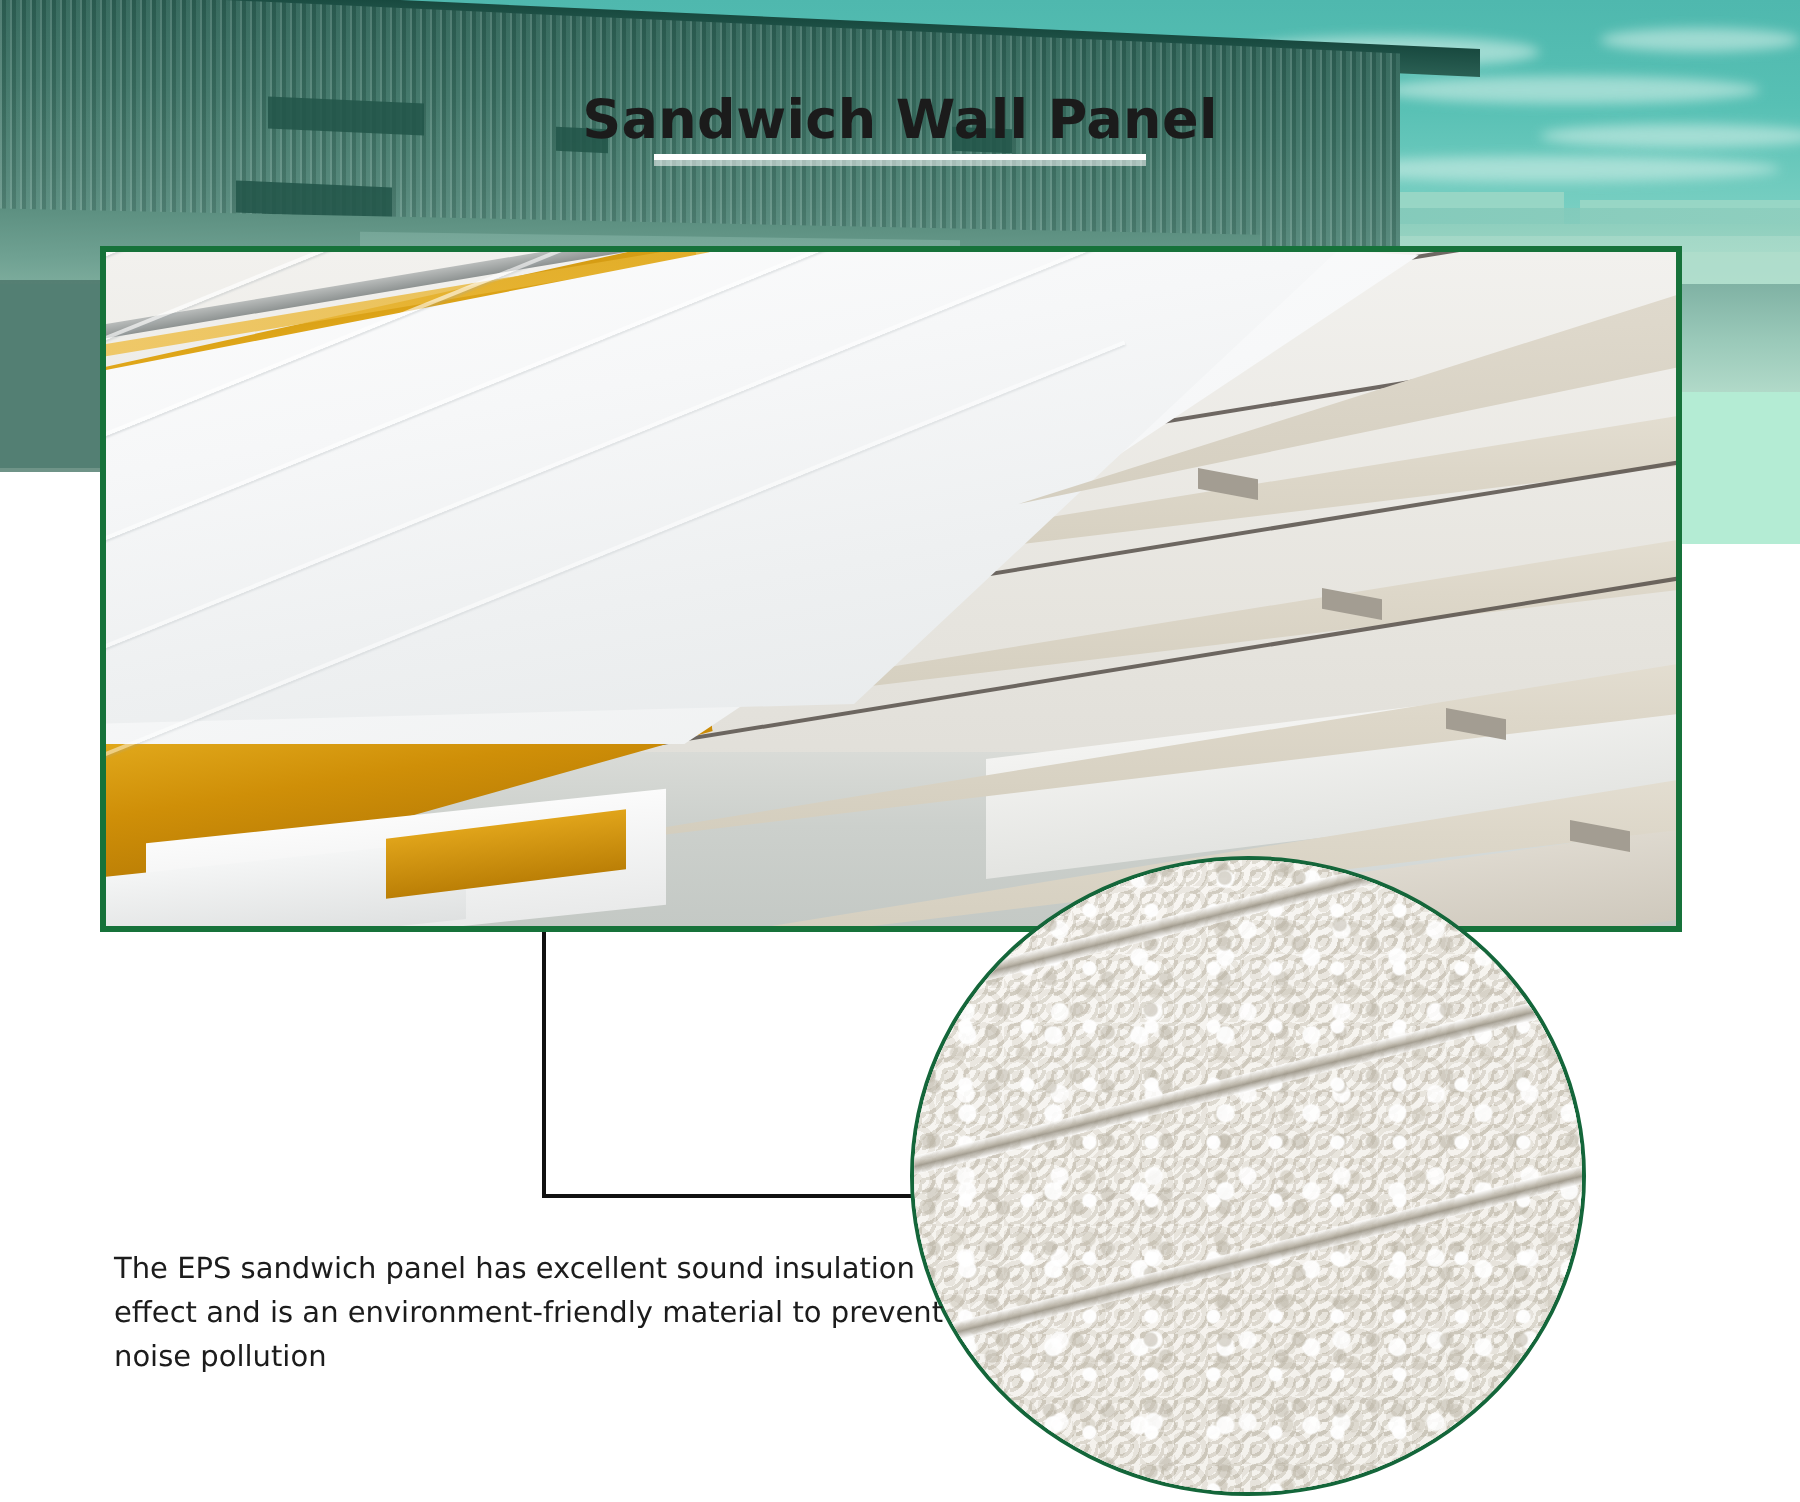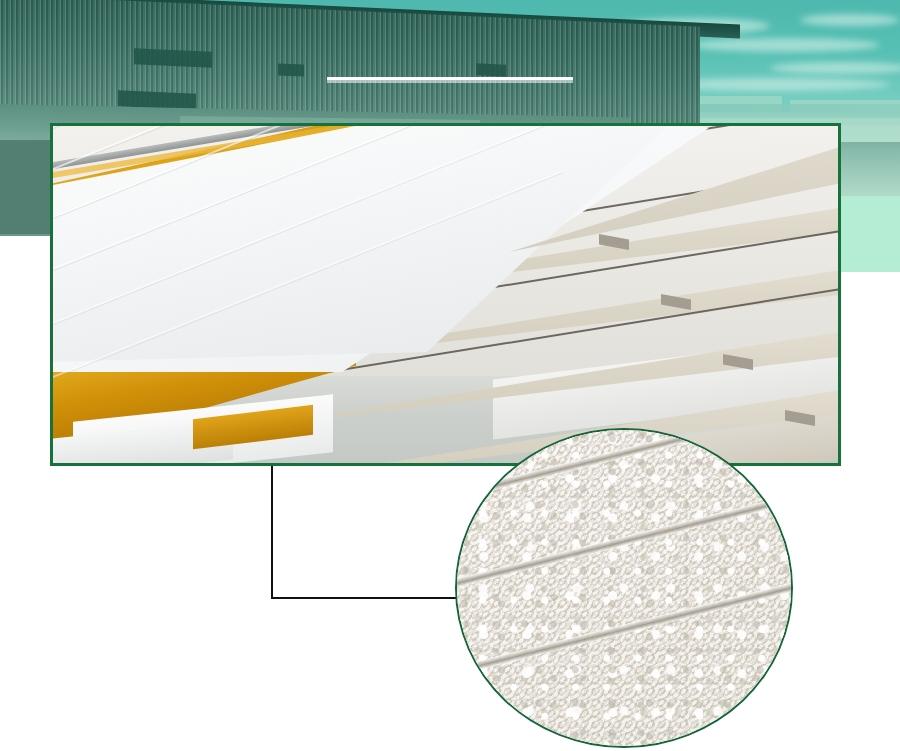--- a/index.html
+++ b/index.html
@@ -257,20 +257,21 @@
     <div class="veh v3"></div>
     <div class="veh v4"></div>
     <div class="veh v5"></div>
     <div class="apron-left"></div>
     <div class="apron-left2"></div>
   </div>
 
   <div class="teal-block"></div>
   <div class="mint-block"></div>
 
+  <div class="title">Sandwich Wall Panel</div>
   <div class="title-rule"></div>
 
   <div class="photo-frame">
     <div class="photo">
       <div class="ph-bg"></div>
       <div class="ph-floor"></div>
       <div class="ph-floor2"></div>
       <div class="ph-floor3"></div>
       <div class="ph-slab"></div>
 
@@ -328,14 +329,15 @@
 
   <div class="zoom-circle">
     <div class="zc-tex"></div>
     <div id="grooves">
         <div class="groove" style="top: 72px; transform: rotate(-14deg);"></div>
         <div class="groove" style="top: 160px; transform: rotate(-14deg);"></div>
         <div class="groove" style="top: 248px; transform: rotate(-14deg);"></div>
       </div>
   </div>
 
+  <div class="caption">The EPS sandwich panel has excellent sound insulation effect and is an environment-friendly material to prevent noise pollution</div>
 
 </div>
 
 </body></html>

